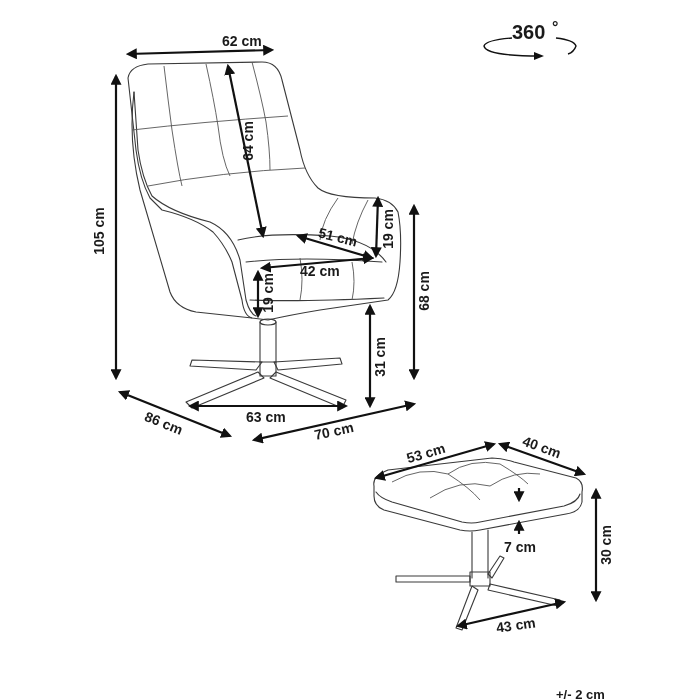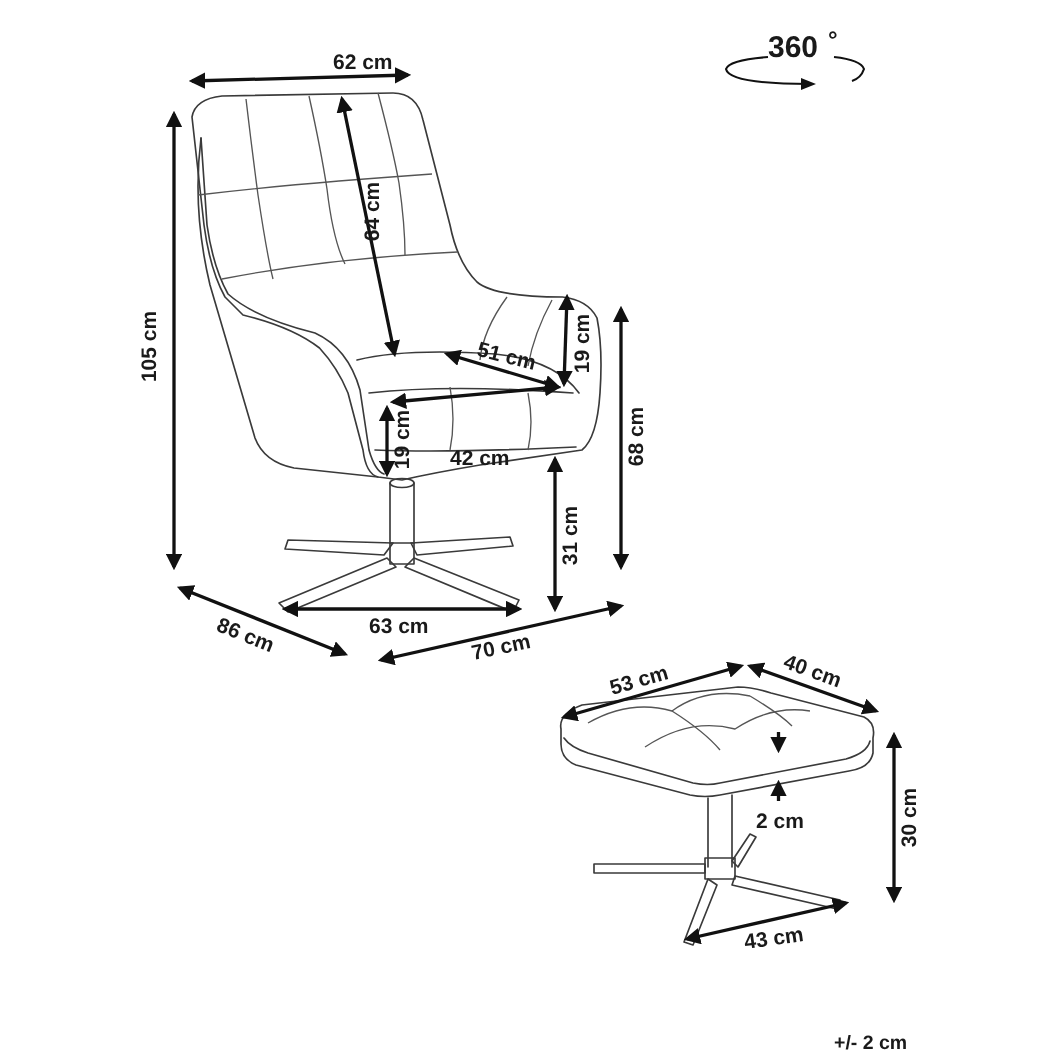--- a/index.html
+++ b/index.html
@@ -109,28 +109,28 @@
 
   
   <span class="lbl big" style="left:512px;top:22px;">360</span>
   <span class="lbl" style="left:552px;top:20px;font-size:16px;">°</span>
 
   <span class="lbl" style="left:177px;top:34px;margin-left:45px;">62 cm</span>
   <span class="lbl" style="left:228px;top:134px;transform:rotate(-90deg);">64 cm</span>
   <span class="lbl" style="left:75px;top:224px;transform:rotate(-90deg);">105 cm</span>
   <span class="lbl" style="left:318px;top:230px;transform:rotate(14deg);">51 cm</span>
   <span class="lbl" style="left:368px;top:222px;transform:rotate(-90deg);">19 cm</span>
-  <span class="lbl" style="left:300px;top:264px;margin-top:34px;">42 cm</span>
+  <span class="lbl" style="left:300px;top:264px;">42 cm</span>
   <span class="lbl" style="left:248px;top:286px;transform:rotate(-90deg);">19 cm</span>
   <span class="lbl" style="left:404px;top:284px;transform:rotate(-90deg);">68 cm</span>
   <span class="lbl" style="left:360px;top:350px;transform:rotate(-90deg);">31 cm</span>
   <span class="lbl" style="left:246px;top:410px;">63 cm</span>
   <span class="lbl" style="left:144px;top:416px;transform:rotate(22deg);">86 cm</span>
   <span class="lbl" style="left:314px;top:424px;transform:rotate(-12deg);">70 cm</span>
 
   <span class="lbl" style="left:406px;top:446px;transform:rotate(-16deg);">53 cm</span>
   <span class="lbl" style="left:522px;top:440px;transform:rotate(20deg);">40 cm</span>
-  <span class="lbl" style="left:504px;top:540px;">2 cm</span>
+  <span class="lbl" style="left:504px;top:540px;">7 cm</span>
   <span class="lbl" style="left:586px;top:538px;transform:rotate(-90deg);">30 cm</span>
   <span class="lbl" style="left:496px;top:618px;transform:rotate(-8deg);">43 cm</span>
 
   <span class="lbl note" style="left:556px;top:676px;margin-top:12px;">+/- 2 cm</span>
 </div>
 
 </body></html>

